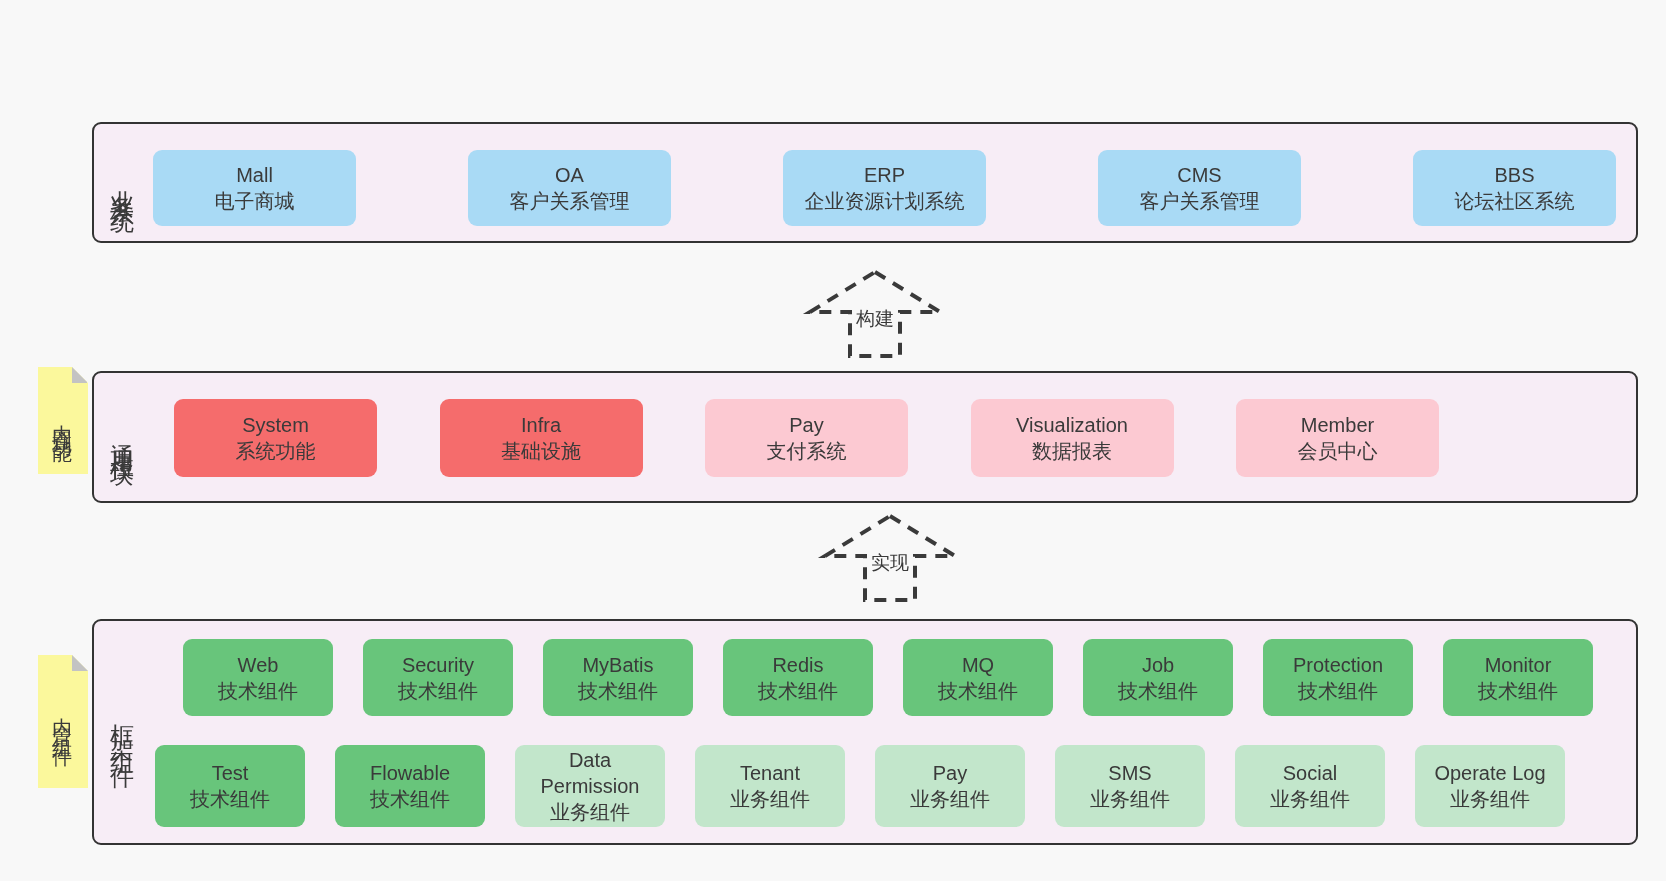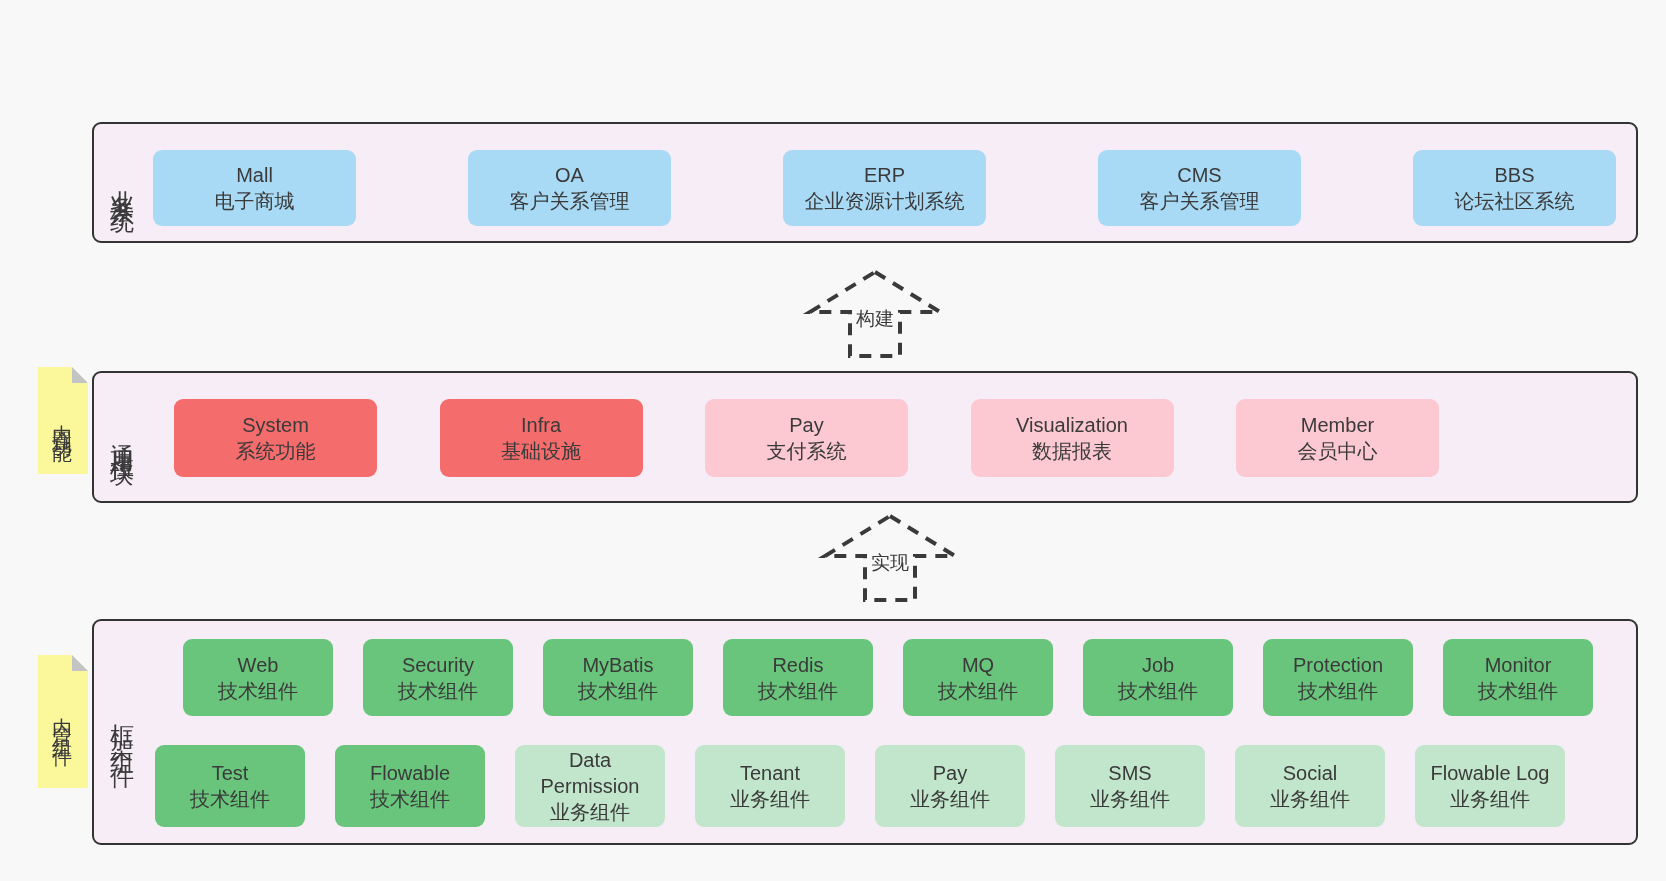--- a/index.html
+++ b/index.html
@@ -252,19 +252,19 @@
       </div>
       <div class="box box-8 green-light">
         <span>SMS</span>
         <span>业务组件</span>
       </div>
       <div class="box box-8 green-light">
         <span>Social</span>
         <span>业务组件</span>
       </div>
       <div class="box box-8 green-light">
-        <span>Flowable Log</span>
+        <span>Operate Log</span>
         <span>业务组件</span>
       </div>
     </div>
   </section>
 
 </div>
 
 </body></html>

